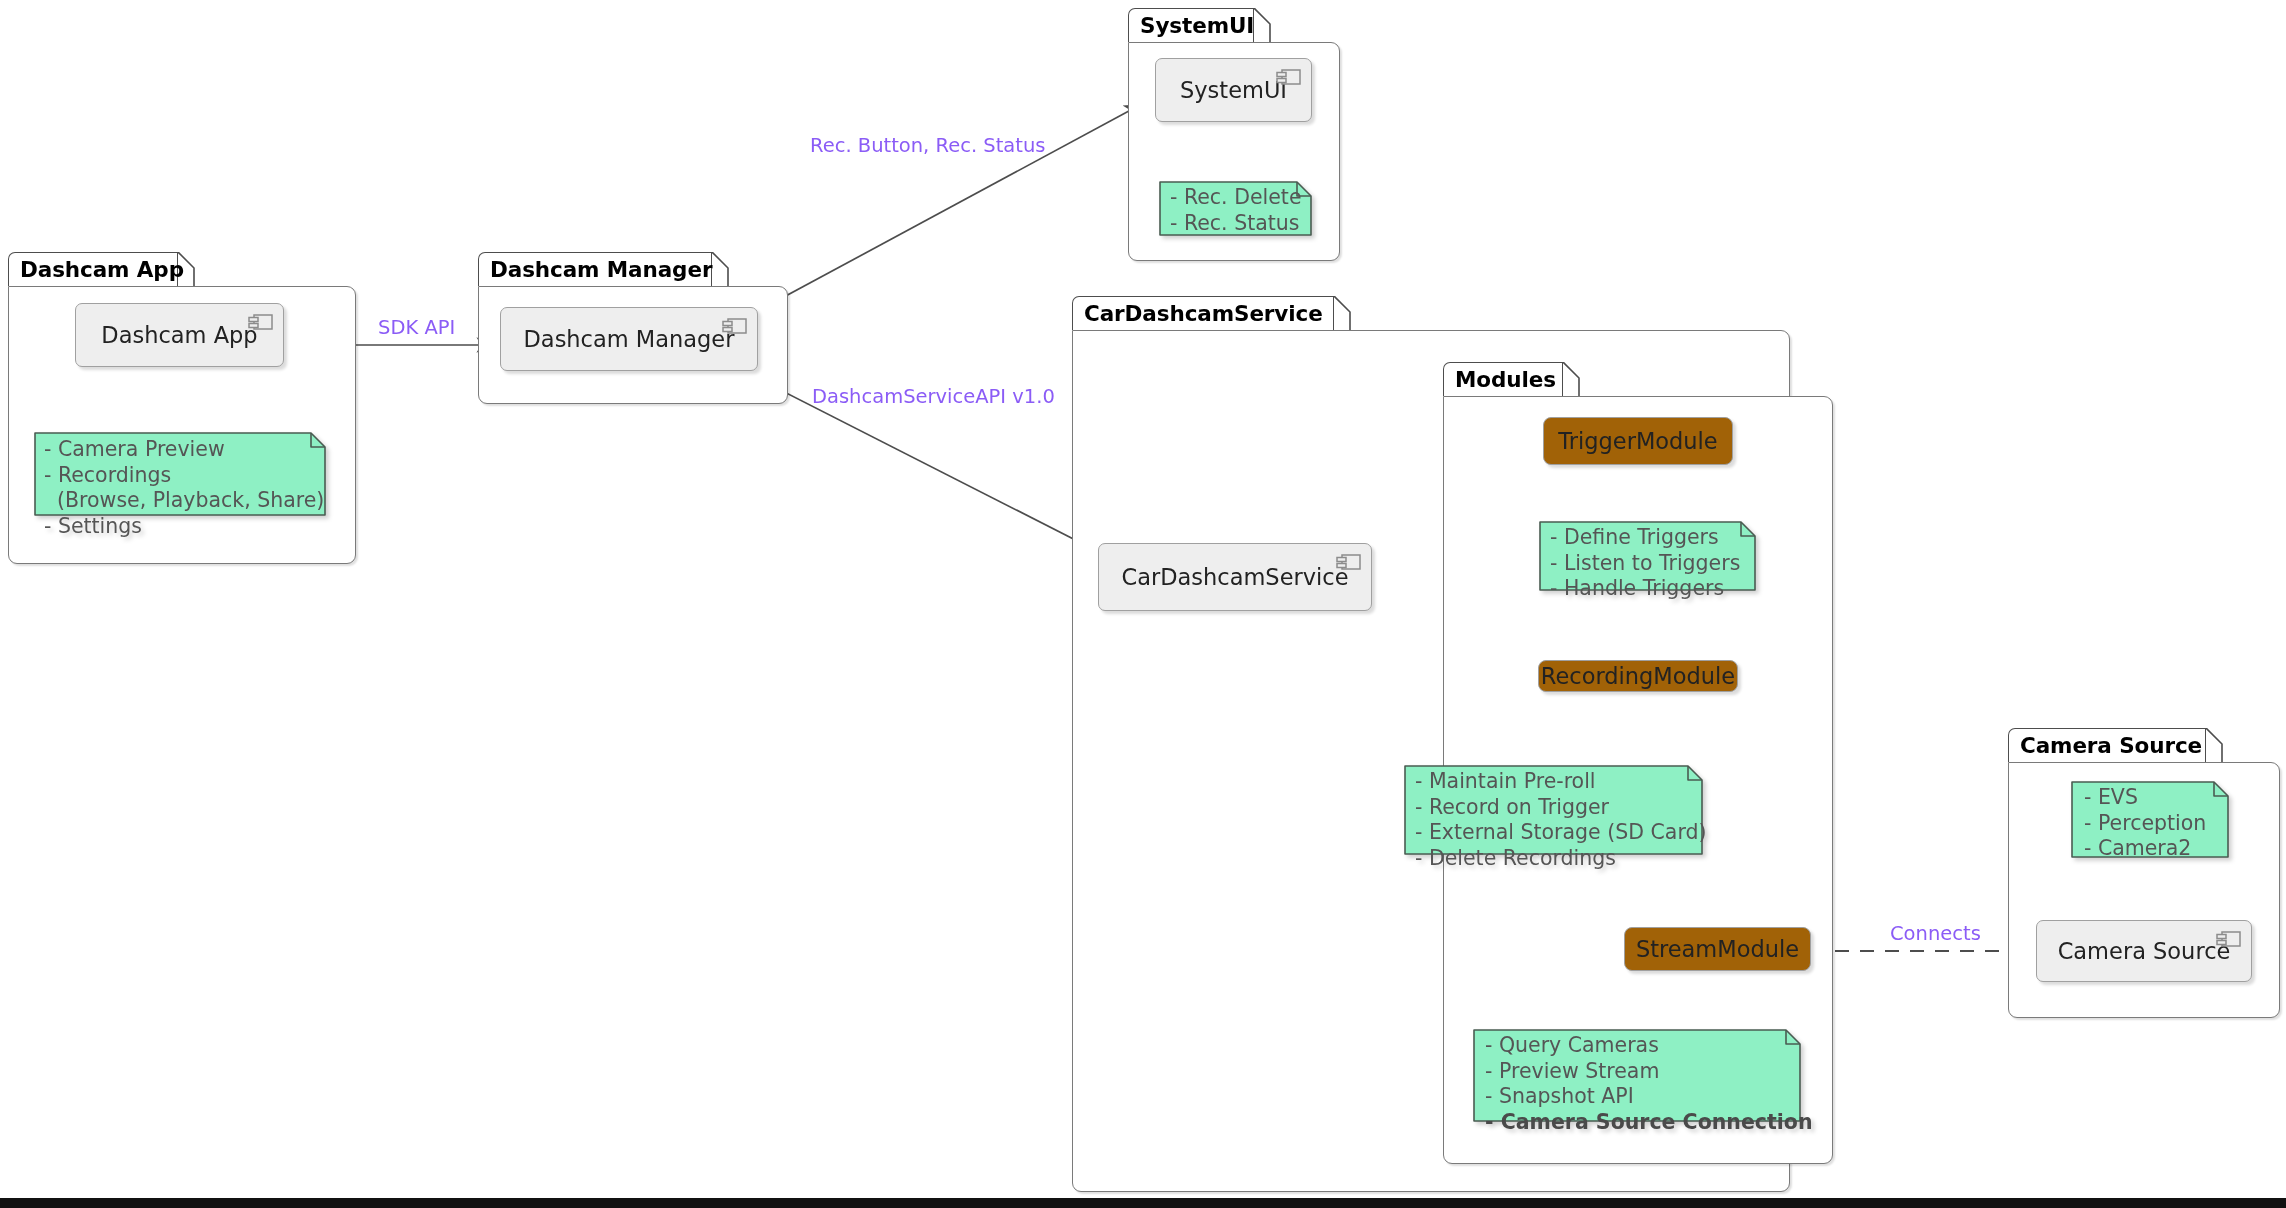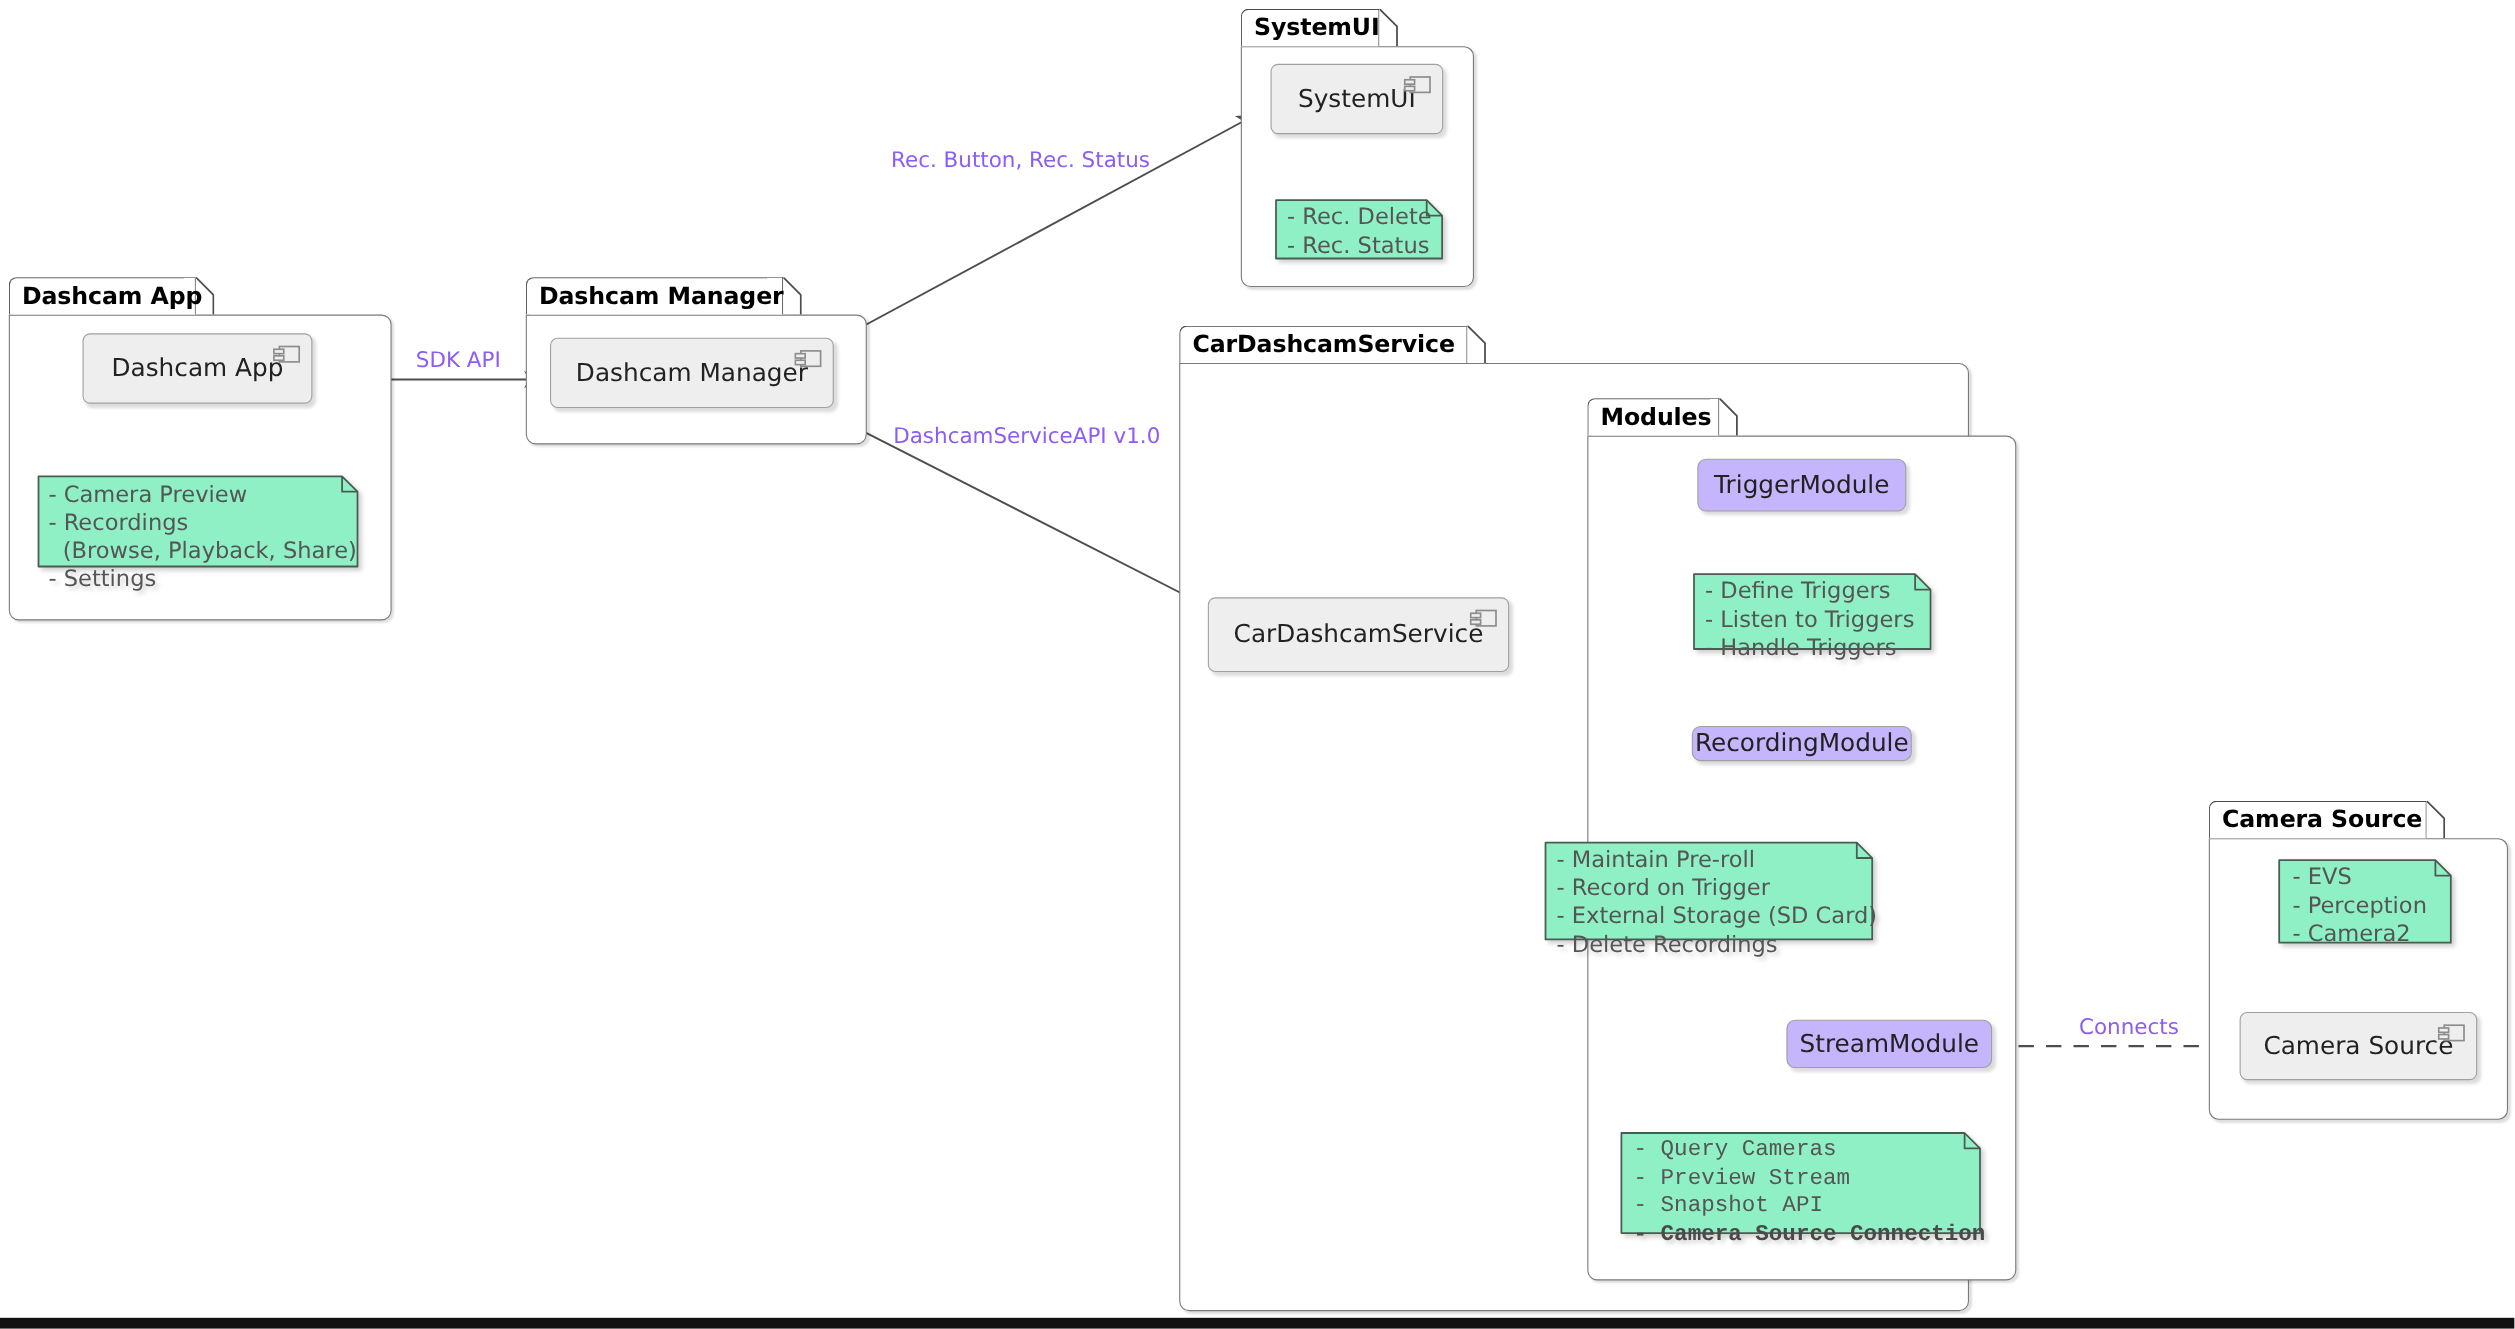--- a/index.html
+++ b/index.html
@@ -54,21 +54,21 @@
     font-size:22.5px; color:#222222; white-space:nowrap;
     padding-left:20px; padding-right:20px;
     width:100%; text-align:left;
   }
   .comp.centered .comp-label { text-align:center; padding-left:8px; padding-right:8px; }
   .comp-icon { position:absolute; right:9px; top:9px; width:26px; height:19px; }
 
   
   .modbox {
     position:absolute;
-    background:#c4b5fd;
+    background:#a16207;
     border:1.4px solid #a0a0a0;
     border-radius:8px;
     box-shadow:3px 3px 3px rgba(0,0,0,0.14);
     display:flex; align-items:center; justify-content:center;
     z-index:4;
   }
   .modbox-label { font-size:22.5px; color:#222222; white-space:nowrap; }
 
   
   .note {
@@ -293,21 +293,21 @@
   </div>
 
   <div class="modbox" style="left:1624px; top:927px; width:187px; height:44px;">
     <span class="modbox-label">StreamModule</span>
   </div>
   <div class="note" style="left:1470px; top:1026px; width:335px; height:100px;">
     <svg class="note-svg" width="335" height="100" viewBox="0 0 335 100">
       <path d="M4,4 L316,4 L330,18 L330,95 L4,95 z" fill="#8ef0c4" stroke="#4a5c52" stroke-width="1.6" stroke-linejoin="round"></path>
       <path d="M316,4 L316,18 L330,18" fill="none" stroke="#4a5c52" stroke-width="1.6" stroke-linejoin="round"></path>
     </svg>
-    <div class="note-text" style="padding-top:7px; padding-left:15px;font-family:Liberation Mono, monospace;"><span>- Query Cameras</span>
+    <div class="note-text" style="padding-top:7px; padding-left:15px;"><span>- Query Cameras</span>
 <span>- Preview Stream</span>
 <span>- Snapshot API</span>
 <b>- Camera Source Connection</b></div>
   </div>
 
   <div class="pkg" style="left:2008px; top:728px; width:272px; height:290px;">
     <div class="pkg-tab" style="width:198px;">
       <span class="pkg-tab-label">Camera Source</span>
     </div>
     <svg class="pkg-tab-skew" style="left:198px;" viewBox="0 0 17 35">

